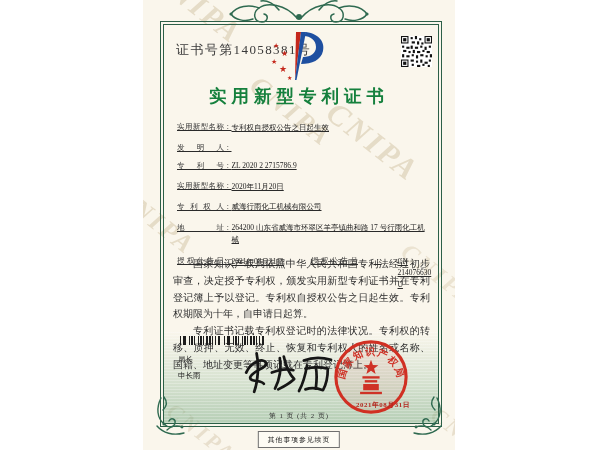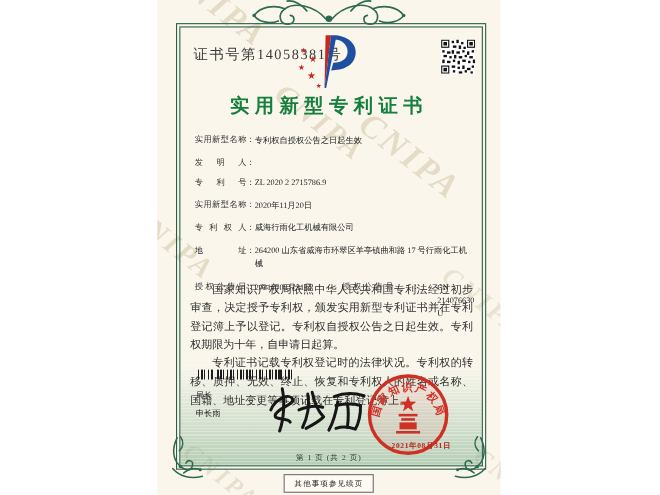--- a/index.html
+++ b/index.html
@@ -32,21 +32,21 @@
   .corner{position:absolute;z-index:3;}
   .corner-bl{left:10px;top:396px;}
   .corner-br{left:268px;top:396px;transform:scaleX(-1);}
   
   .content{position:absolute;inset:0;z-index:4;}
   .cert-no{position:absolute;left:33px;top:41px;font-size:13px;letter-spacing:1.4px;color:#3a3a3a;}
   .logo{position:absolute;left:122px;top:28px;}
   .qr{position:absolute;left:258px;top:36px;width:31px;height:31px;}
   .title{position:absolute;left:0;right:0;top:84px;text-align:center;
          font-size:17.5px;font-weight:bold;letter-spacing:5px;color:#15803d;}
-  .fields{position:absolute;left:34px;right:26px;top:123px;font-size:7.5px;line-height:1;}
+  .fields{position:absolute;left:34px;right:26px;top:123px;font-size:7.5px;line-height:1;text-decoration:underline;}
   .row{display:flex;margin-bottom:10.5px;}
   .row-label{display:inline-block;width:47px;text-align:justify;text-align-last:justify;
              flex:0 0 47px;color:#333;}
   .row-colon{flex:0 0 auto;color:#333;}
   .row-value{flex:1;color:#222;line-height:1.55;margin-top:-1.5px;}
   .row2{display:flex;margin-top:12px;}
   .pair1{display:flex;width:134px;flex:0 0 134px;}
   .pair2{display:flex;flex:1;gap:16px;}
   .paras{position:absolute;left:30px;right:25px;top:256px;font-size:10px;
          line-height:1.68;text-align:justify;color:#2e2e2e;}

